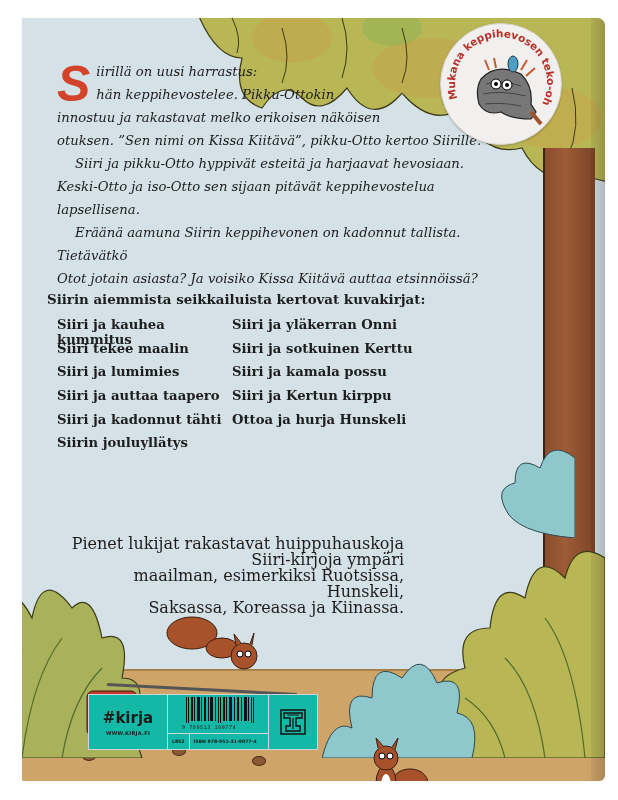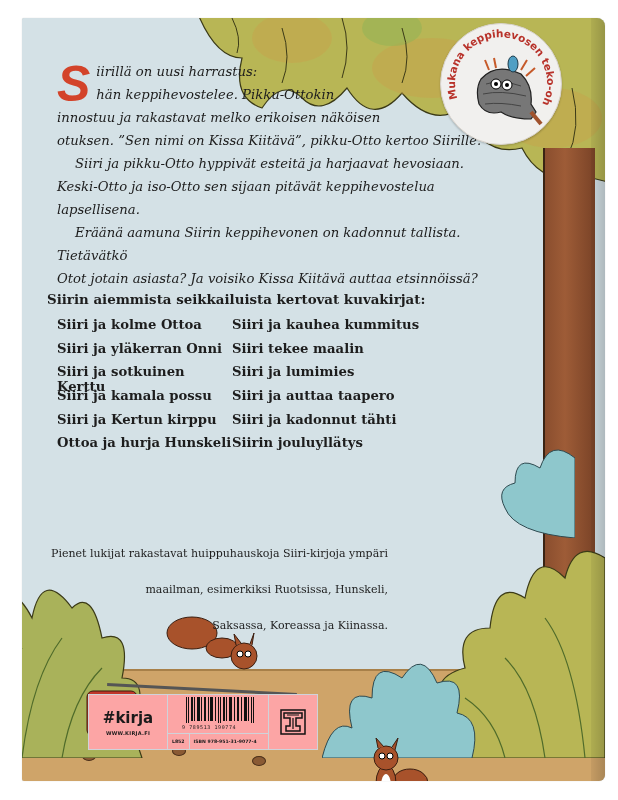--- a/index.html
+++ b/index.html
@@ -43,36 +43,36 @@
   .list-heading {
     position:absolute; left:47px; top:291px; font-weight:bold; font-size:13.4px; color:#1d1d1d;
   }
   .book-list {
     position:absolute; left:57px; top:317px; width:380px;
     display:grid; grid-template-columns:175px 200px; grid-auto-rows:23.7px;
     font-weight:bold; font-size:13.2px; color:#1d1d1d;
   }
 
   .promo {
-    position:absolute; left:48px; top:536px; width:340px; text-align:right;
-    font-size:11px; line-height:36px; color:#1d1d1d;
+    position:absolute; left:64px; top:536px; width:340px; text-align:right;
+    font-size:16px; line-height:16px; color:#1d1d1d;
   }
   .promo p { margin:0; }
 
   
   .sticker {
     position:absolute; left:440px; top:23px; width:120px; height:120px; border-radius:50%;
     background:#f1f0ee; border:1px solid #d8d3cc;
     box-shadow:0 1px 2px rgba(0,0,0,0.2);
   }
   .sticker svg { position:absolute; left:0; top:0; }
 
   
   .barcode-block {
-    position:absolute; left:88px; top:694px; width:228px; height:54px; background:#fca5a5;
+    position:absolute; left:88px; top:694px; width:228px; height:54px; background:#14b8a6;
     display:flex; border:1px solid #cfd3da;
   }
   .kirja {
     width:78px; display:flex; flex-direction:column; align-items:center; justify-content:center;
     border-right:1px solid #cfd3da;
   }
   .kirja-logo { font-family:"DejaVu Sans", sans-serif; font-weight:bold; font-size:15px; color:#1a1a1a; }
   .kirja-url { font-family:"DejaVu Sans", sans-serif; font-weight:bold; font-size:5px; color:#1a1a1a; margin-top:3px; letter-spacing:0.3px; }
   .barcode-area { width:100px; border-right:1px solid #cfd3da; position:relative; }
   .bars { position:absolute; left:18px; top:2px; width:68px; height:26px; }
@@ -204,21 +204,20 @@
     <circle cx="66" cy="61" r="5" fill="#fff" stroke="#000"></circle>
       <circle cx="66" cy="61" r="2" fill="#000"></circle>
     <ellipse cx="72" cy="40" rx="5" ry="8" fill="#4f9fc4" stroke="#1e3b4a"></ellipse>
     <path d="M48 46 L44 36 M55 44 L53 34 M80 46 L86 36 M85 52 L94 44" stroke="#c65a2a" stroke-width="2"></path>
     <path d="M90 88 L100 100" stroke="#a0522d" stroke-width="4"></path>
   </svg>
 </div>
 
 <div class="list-heading">Siirin aiemmista seikkailuista kertovat kuvakirjat:</div>
 <div class="book-list">
-  <span>Siiri ja kolme Ottoa</span>
   <span>Siiri ja kauhea kummitus</span>
   <span>Siiri ja yläkerran Onni</span>
   <span>Siiri tekee maalin</span>
   <span>Siiri ja sotkuinen Kerttu</span>
   <span>Siiri ja lumimies</span>
   <span>Siiri ja kamala possu</span>
   <span>Siiri ja auttaa taapero</span>
   <span>Siiri ja Kertun kirppu</span>
   <span>Siiri ja kadonnut tähti</span>
   <span>Ottoa ja hurja Hunskeli</span>

